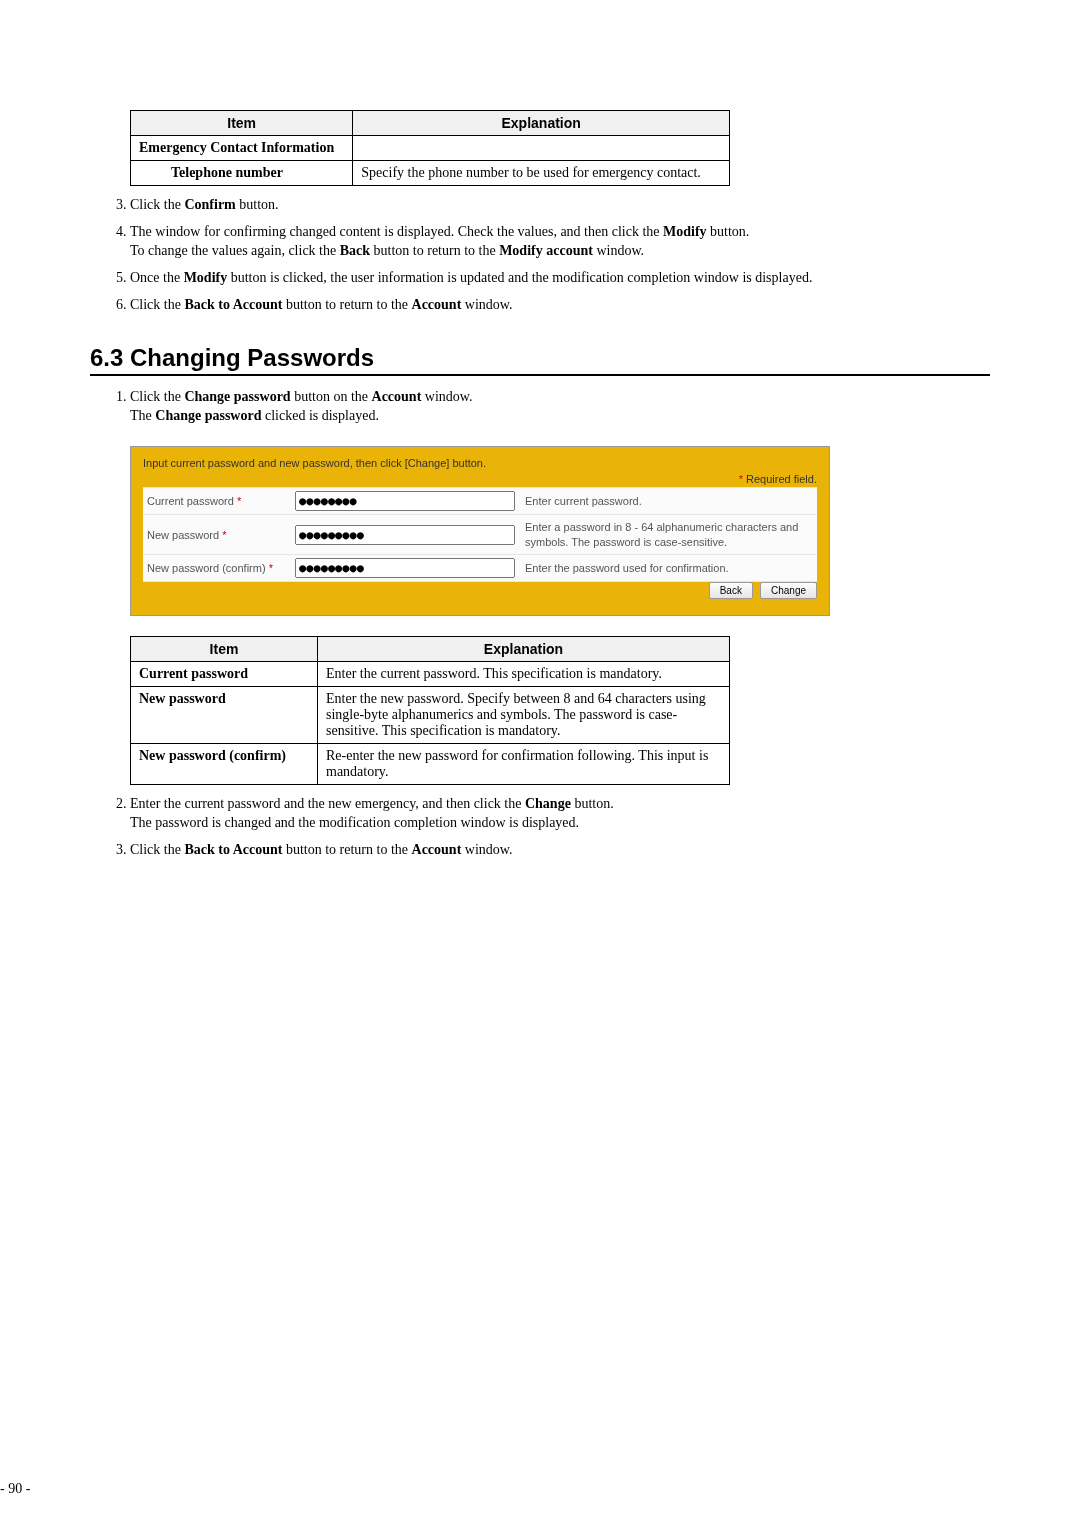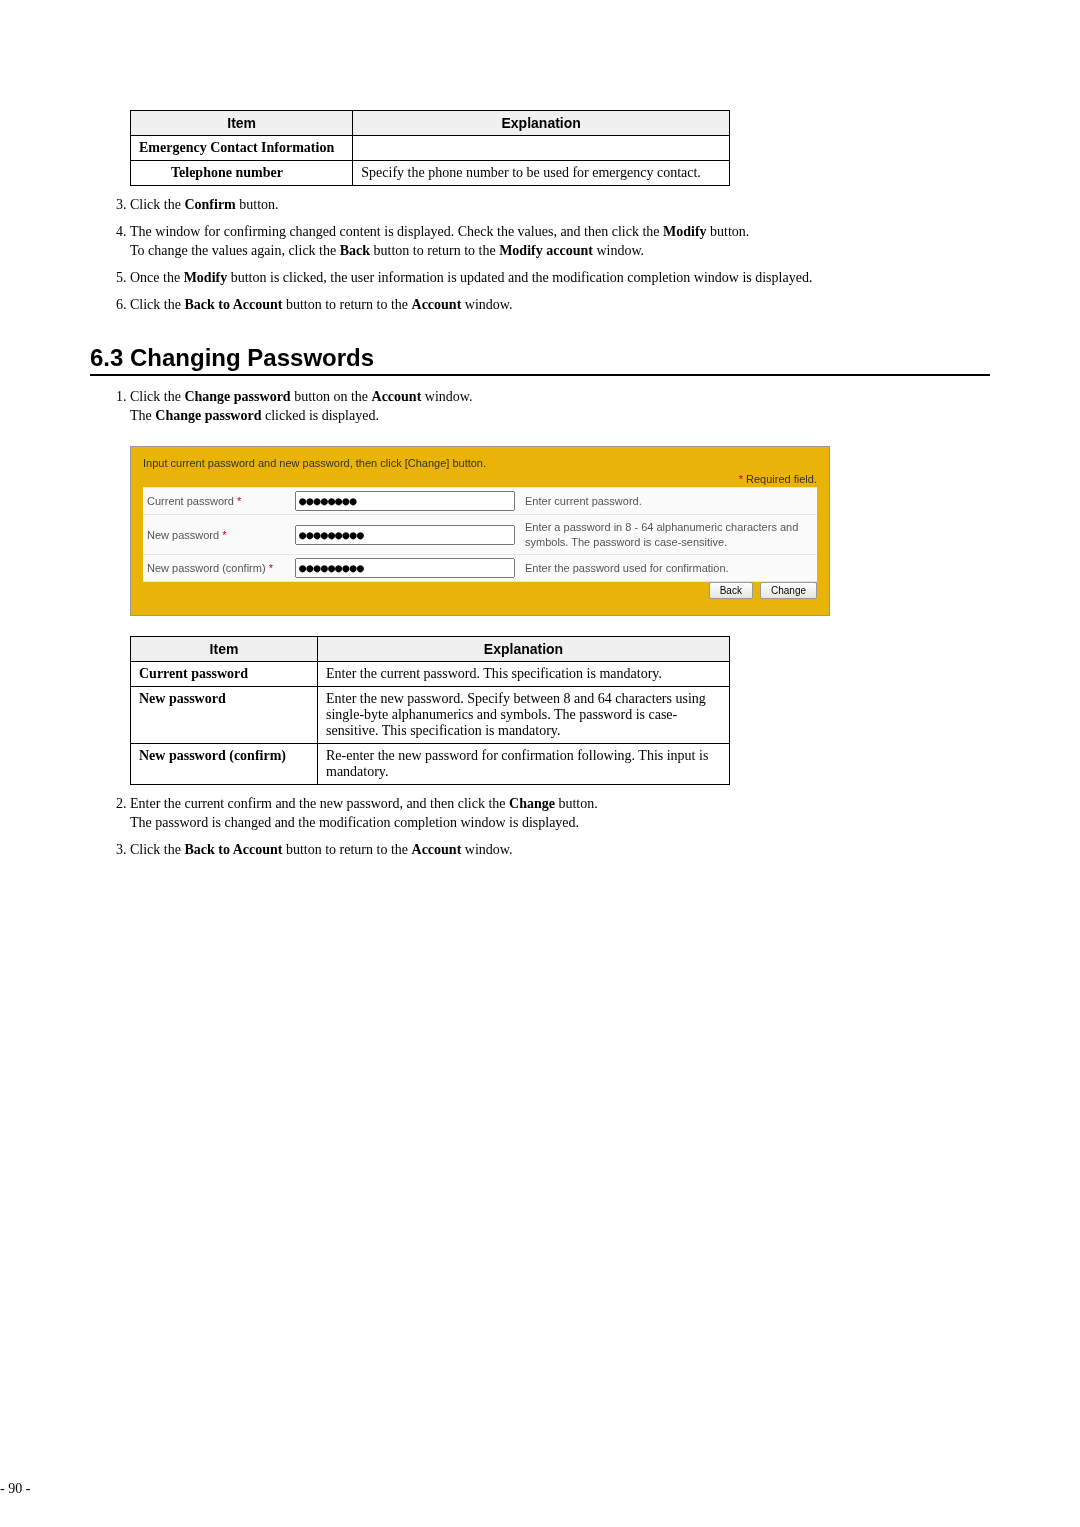--- a/index.html
+++ b/index.html
@@ -245,21 +245,21 @@
     </tr>
     <tr>
       <td><b>New password (confirm)</b></td>
       <td>Re-enter the new password for confirmation following. This input is mandatory.</td>
     </tr>
   </tbody>
     </table>
 
   <ol class="steps" start="2">
     <li>
-      <span>Enter the current confirm and the new password, and then click the </span><b>Change</b><span> button.</span><br>
+      <span>Enter the current password and the new emergency, and then click the </span><b>Change</b><span> button.</span><br>
       <span>The password is changed and the modification completion window is displayed.</span>
     </li>
     <li>
       <span>Click the </span><b>Back to Account</b><span> button to return to the </span><b>Account</b><span> window.</span>
     </li>
   </ol>
 
   <div class="pageno">- 90 -</div>
 </div>
 

